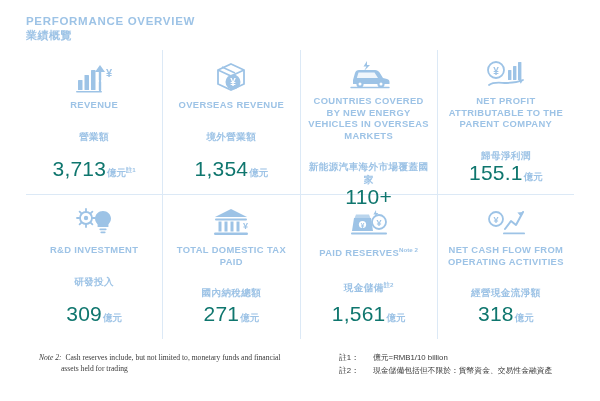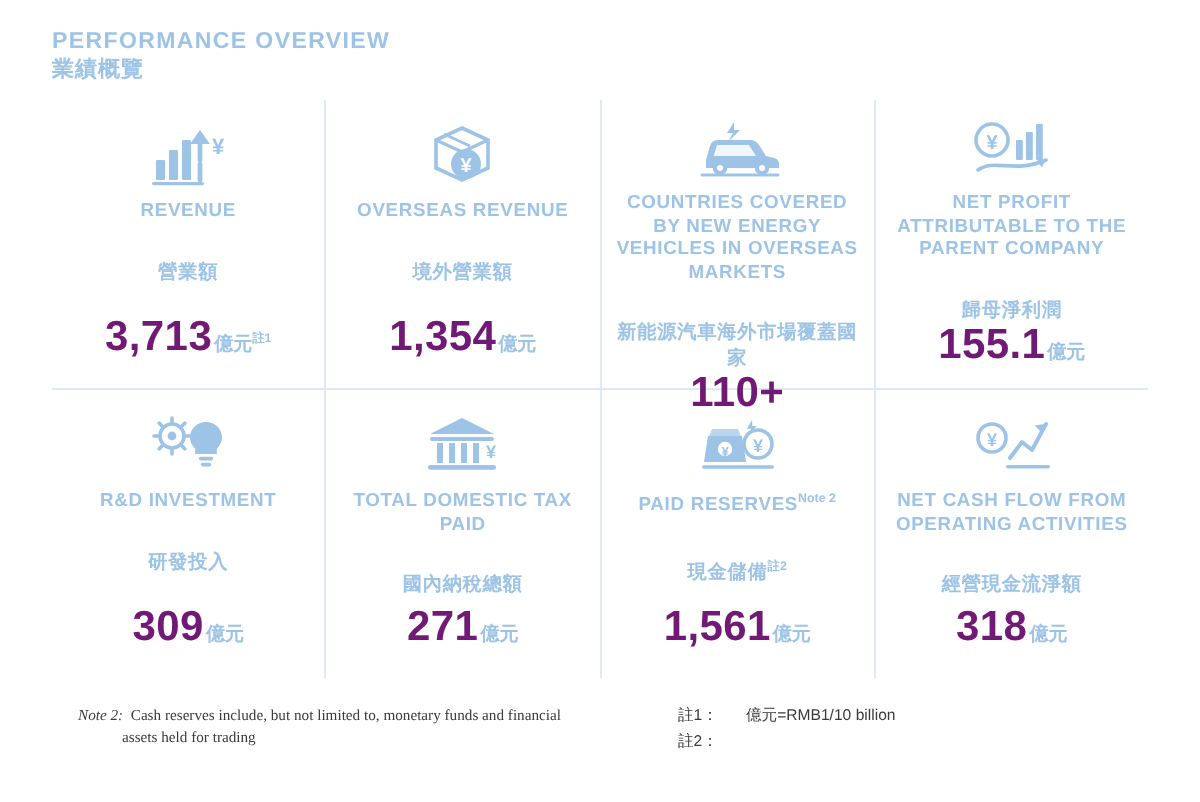--- a/index.html
+++ b/index.html
@@ -107,23 +107,23 @@
   }
   .value-row {
     margin-top: auto;
     display: flex;
     align-items: flex-end;
     justify-content: center;
     padding-bottom: 8px;
   }
   .value-num {
     font-size: 21px;
-    font-weight: bold;
+    font-weight: normal;
     letter-spacing: 0.2px;
-    color: #701a75;
+    color: #0f766e;
     line-height: 22px;
   }
   .value-unit {
     font-size: 9.5px;
     font-weight: bold;
     color: #9dc3e6;
     margin-left: 1px;
     padding-bottom: 2px;
     line-height: 11px;
   }
@@ -380,17 +380,18 @@
       <div><span class="fn-label">Note 2:</span>&nbsp;&nbsp;<span>Cash reserves include, but not limited to, monetary funds and financial</span></div>
       <div class="fn-line2">assets held for trading</div>
     </div>
     <div class="footer-right">
       <div class="fn-row">
         <span class="fn-key">註1：</span>
         <span class="fn-val">億元=RMB1/10 billion</span>
       </div>
       <div class="fn-row">
         <span class="fn-key">註2：</span>
+        <span class="fn-val">現金儲備包括但不限於：貨幣資金、交易性金融資產</span>
       </div>
     </div>
   </div>
 
 </div>
 
 </body></html>

